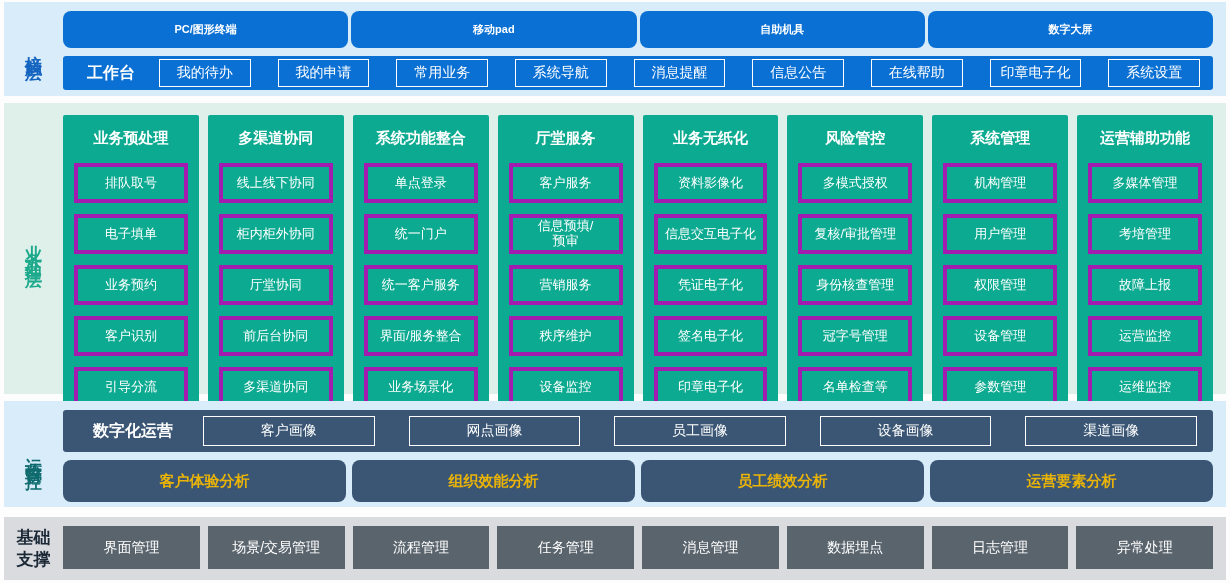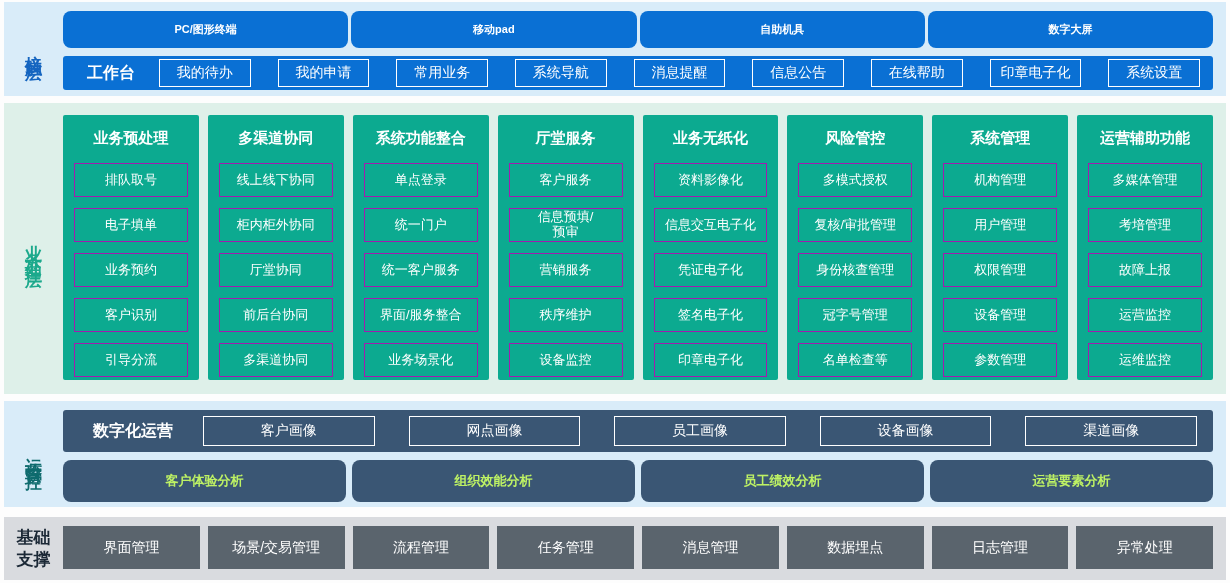--- a/index.html
+++ b/index.html
@@ -28,36 +28,36 @@
   .wb-item{flex:1;height:26px;border:1px solid #fff;color:#fff;font-size:14px;
            display:flex;align-items:center;justify-content:center;white-space:nowrap;}
 
   
   #sec-business{top:103px;height:291px;background:var(--pale-green-bg);}
   #sec-business .vlabel{color:var(--label-green);letter-spacing:7px;}
   .biz-cols{display:grid;grid-template-columns:repeat(8,1fr);gap:9px;margin-top:12px;height:265px;}
   .biz-col{background:var(--teal-green);border-radius:2px;padding:9px 11px 0;box-sizing:border-box;}
   .col-title{color:#fff;font-weight:bold;font-size:15px;text-align:center;height:28px;line-height:28px;
              white-space:nowrap;}
-  .cell{margin-top:11px;min-height:30px;border:1px solid #a21caf;color:#fff;font-size:13px;
+  .cell{margin-top:11px;min-height:30px;border:4px solid #a21caf;color:#fff;font-size:13px;
         display:flex;align-items:center;justify-content:center;text-align:center;
         white-space:pre-line;line-height:1.15;padding:1px 2px;}
 
   
   #sec-ops{top:401px;height:106px;background:var(--light-blue-bg);}
   #sec-ops .vlabel{color:var(--label-teal);}
   .digital-bar{margin-top:9px;height:42px;background:var(--slate-blue);border-radius:3px;
                display:flex;align-items:center;padding-right:16px;}
   .digital-label{width:140px;flex:none;text-align:center;color:#fff;font-weight:bold;font-size:16px;}
   .digital-items{flex:1;display:flex;gap:34px;min-width:0;border-radius:15px;}
   .digital-item{flex:1;height:28px;border:1px solid #fff;color:#fff;font-size:14px;
                 display:flex;align-items:center;justify-content:center;}
   .analysis-row{margin-top:8px;display:flex;gap:6px;height:42px;}
-  .analysis-box{flex:1;background:var(--slate-blue);border-radius:8px;color:#bef264;
-                font-weight:bold;font-size:13px;display:flex;align-items:center;justify-content:center;}
+  .analysis-box{flex:1;background:var(--slate-blue);border-radius:8px;color:#eab308;
+                font-weight:bold;font-size:15px;display:flex;align-items:center;justify-content:center;}
 
   
   #sec-foundation{top:517px;height:63px;background:var(--light-gray-bg);}
   .foundation-items{display:flex;gap:8px;margin-top:9px;height:43px;}
   .f-item{flex:1;background:var(--dark-gray-box);color:#fff;font-size:14px;
           display:flex;align-items:center;justify-content:center;white-space:nowrap;}
 </style>
 </head>
 <body>
 

